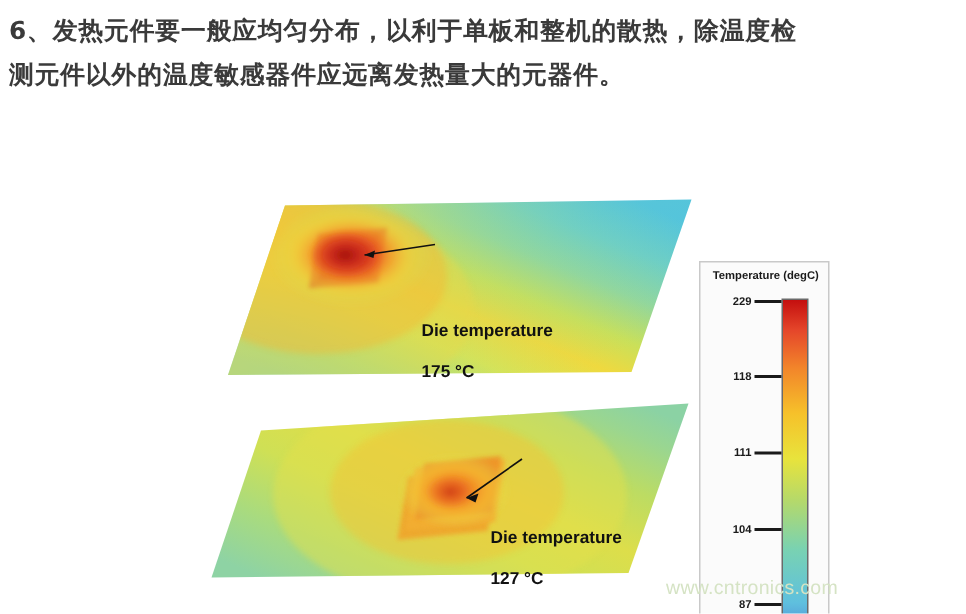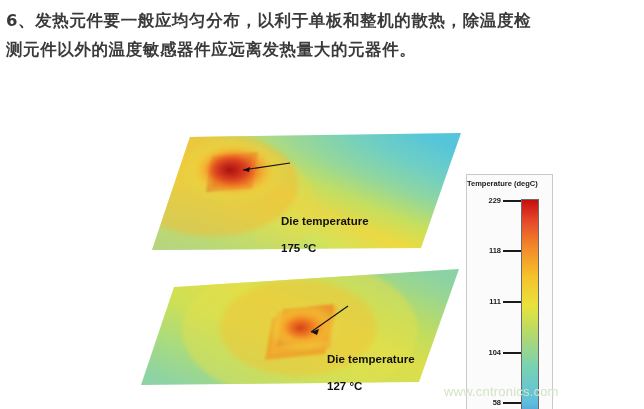--- a/index.html
+++ b/index.html
@@ -72,20 +72,21 @@
     width: 87px;
     height: 290px;
     background: #fbfbfb;
     border: 1px solid #c9c9c9;
     box-sizing: border-box;
   }
   #legend-title {
     position: absolute;
     left: 0; top: 4px;
     width: 87px;
+    text-align: center;
     font-size: 7.5px;
     font-weight: bold;
     color: #1a1a1a;
     font-family: "Liberation Sans", "DejaVu Sans", sans-serif;
   }
   #legend-bar {
     position: absolute;
     left: 54px;
     top: 24px;
     width: 18px;
@@ -282,18 +283,18 @@
     <div class="legend-tick" style="top:25px"></div>
     <div class="legend-tick" style="top:75px"></div>
     <div class="legend-tick" style="top:126px"></div>
     <div class="legend-tick" style="top:177px"></div>
     <div class="legend-tick" style="top:227px"></div>
 
     <div class="legend-label" style="top:25px">229</div>
     <div class="legend-label" style="top:75px">118</div>
     <div class="legend-label" style="top:126px">111</div>
     <div class="legend-label" style="top:177px">104</div>
-    <div class="legend-label" style="top:227px">58</div>
+    <div class="legend-label" style="top:227px">87</div>
 
   </div>
 </div>
 
 <div id="watermark">www.cntronics.com</div>
 
 </body></html>

